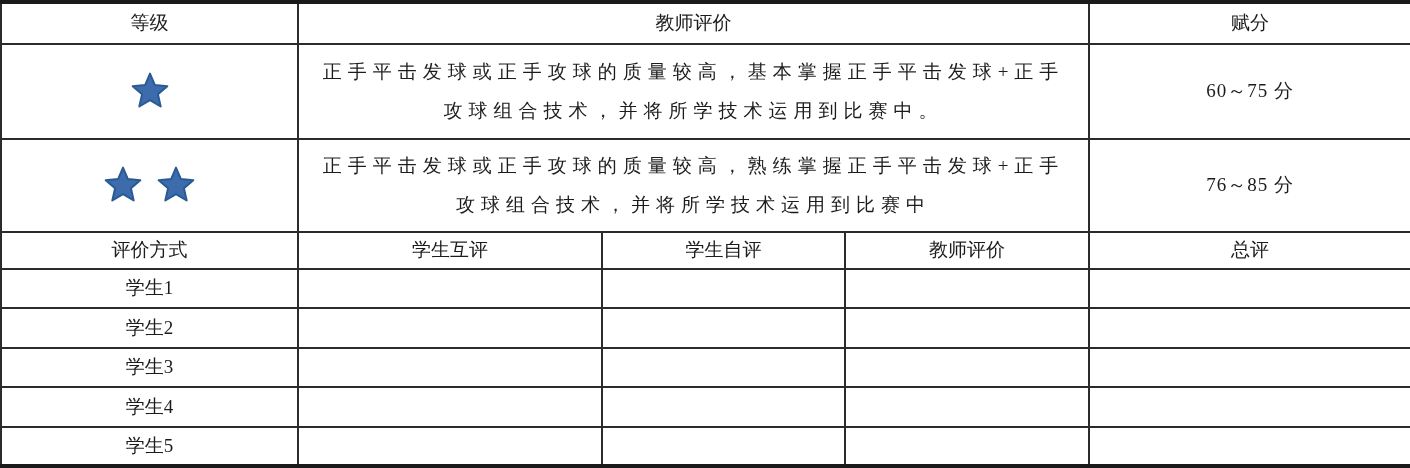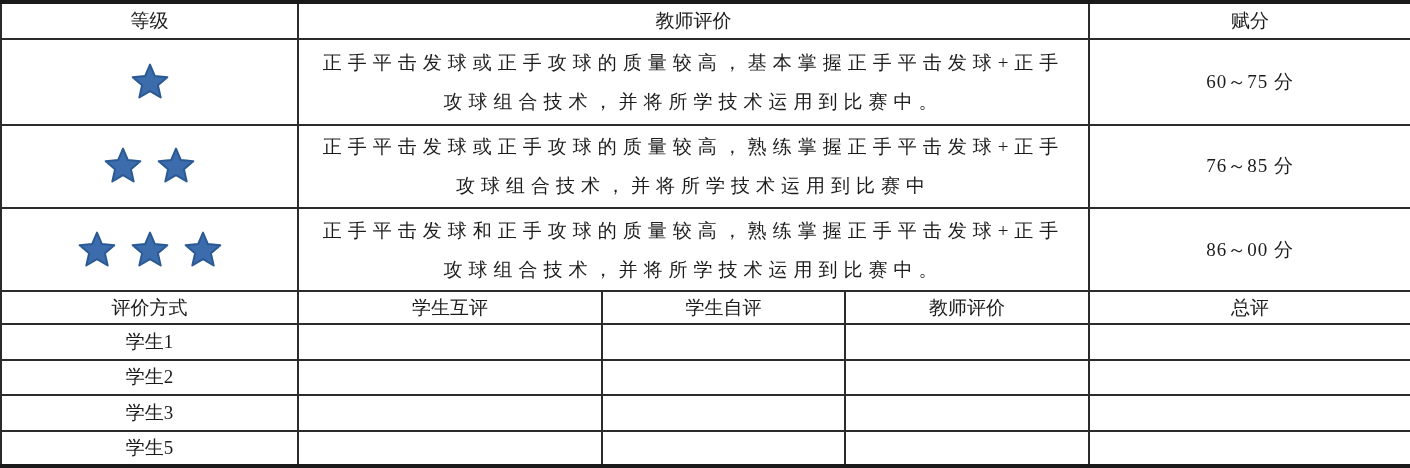--- a/index.html
+++ b/index.html
@@ -97,40 +97,20 @@
           </svg>
         </div>
       </td>
       <td colspan="3">
         <div class="crit-line">正手平击发球或正手攻球的质量较高，熟练掌握正手平击发球+正手</div>
         <div class="crit-line">攻球组合技术，并将所学技术运用到比赛中</div>
       </td>
       <td class="edge-r score-cell">76～85 分</td>
     </tr>
 
-    <tr class="r-level3">
-      <td class="edge-l">
-        <div class="stars-wrap">
-          <svg class="star-svg" width="40" height="38" viewBox="0 0 50 48">
-            <polygon stroke="#2a5a94" stroke-width="2.5" stroke-linejoin="round" points="25,2 31.2,16.5 46.9,17.9 35,28.2 38.5,43.6 25,35.5 11.5,43.6 15,28.2 3.1,17.9 18.8,16.5" fill="#3c6cac"></polygon>
-          </svg>
-          <svg class="star-svg" width="40" height="38" viewBox="0 0 50 48">
-            <polygon stroke="#2a5a94" stroke-width="2.5" stroke-linejoin="round" points="25,2 31.2,16.5 46.9,17.9 35,28.2 38.5,43.6 25,35.5 11.5,43.6 15,28.2 3.1,17.9 18.8,16.5" fill="#3c6cac"></polygon>
-          </svg>
-          <svg class="star-svg" width="40" height="38" viewBox="0 0 50 48">
-            <polygon stroke="#2a5a94" stroke-width="2.5" stroke-linejoin="round" points="25,2 31.2,16.5 46.9,17.9 35,28.2 38.5,43.6 25,35.5 11.5,43.6 15,28.2 3.1,17.9 18.8,16.5" fill="#3c6cac"></polygon>
-          </svg>
-        </div>
-      </td>
-      <td colspan="3">
-        <div class="crit-line">正手平击发球和正手攻球的质量较高，熟练掌握正手平击发球+正手</div>
-        <div class="crit-line">攻球组合技术，并将所学技术运用到比赛中。</div>
-      </td>
-      <td class="edge-r score-cell">86～00 分</td>
-    </tr>
 
     <tr class="r-method">
       <td class="edge-l">评价方式</td>
       <td>学生互评</td>
       <td>学生自评</td>
       <td>教师评价</td>
       <td class="edge-r">总评</td>
     </tr>
 
     <tr class="r-student">
@@ -147,20 +127,27 @@
       <td></td>
       <td class="edge-r"></td>
     </tr>
     <tr class="r-student">
       <td class="edge-l">学生3</td>
       <td></td>
       <td></td>
       <td></td>
       <td class="edge-r"></td>
     </tr>
+    <tr class="r-student">
+      <td class="edge-l">学生4</td>
+      <td></td>
+      <td></td>
+      <td></td>
+      <td class="edge-r"></td>
+    </tr>
     <tr class="r-student r-bottom">
       <td class="edge-l">学生5</td>
       <td></td>
       <td></td>
       <td></td>
       <td class="edge-r"></td>
     </tr>
   </tbody>
     </table>
 </div>

